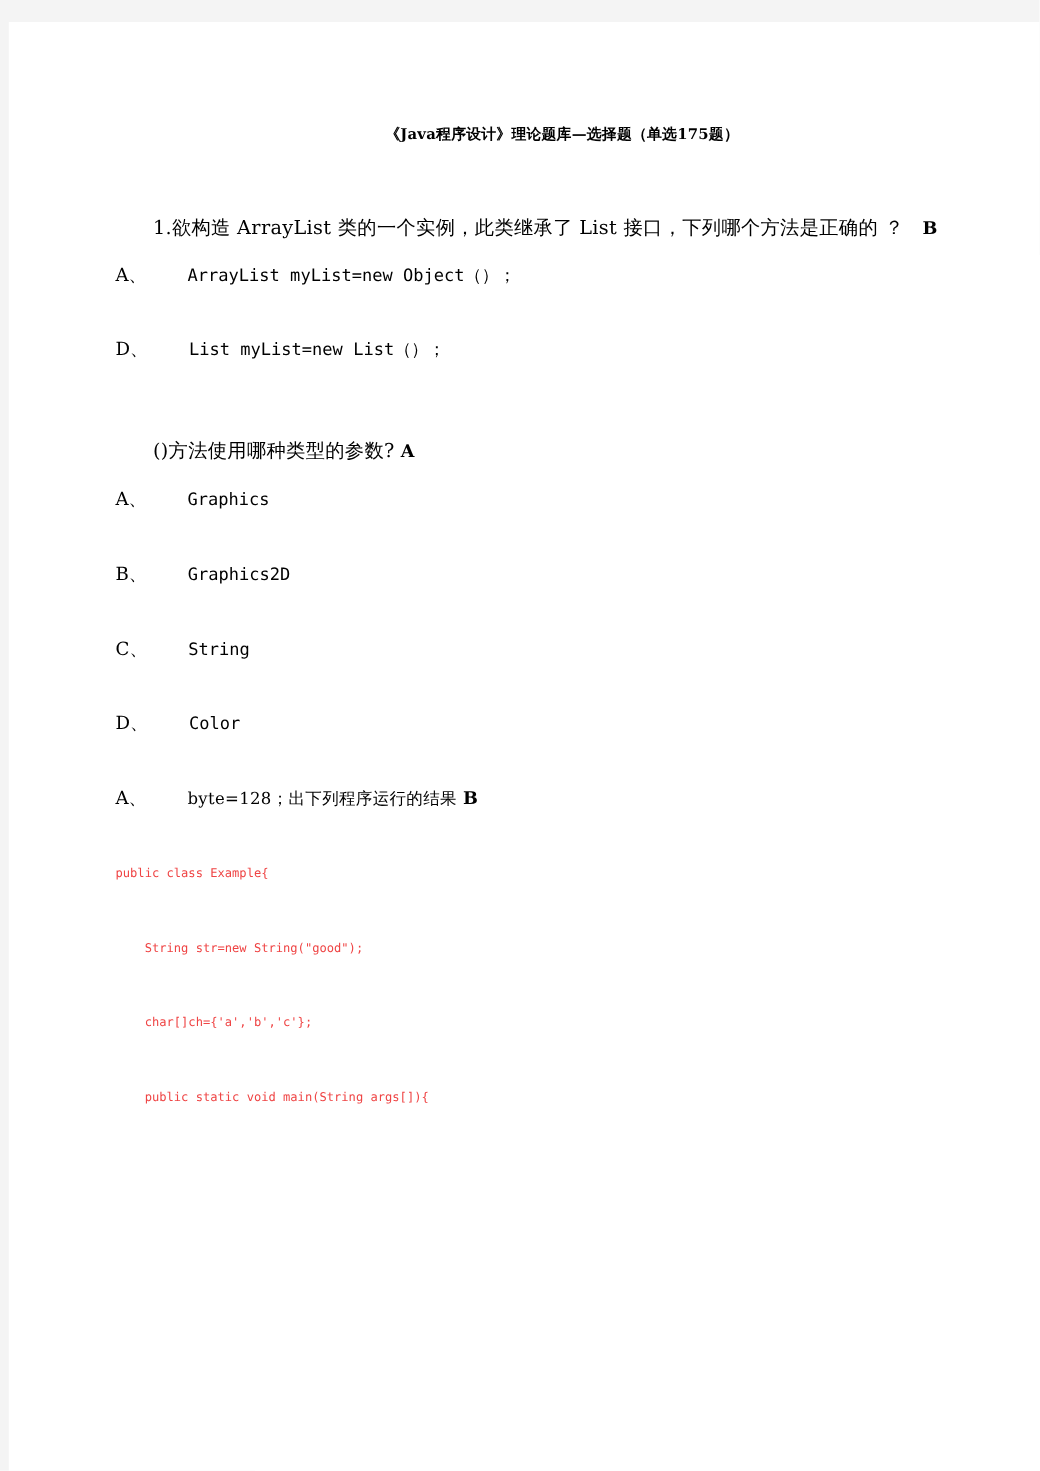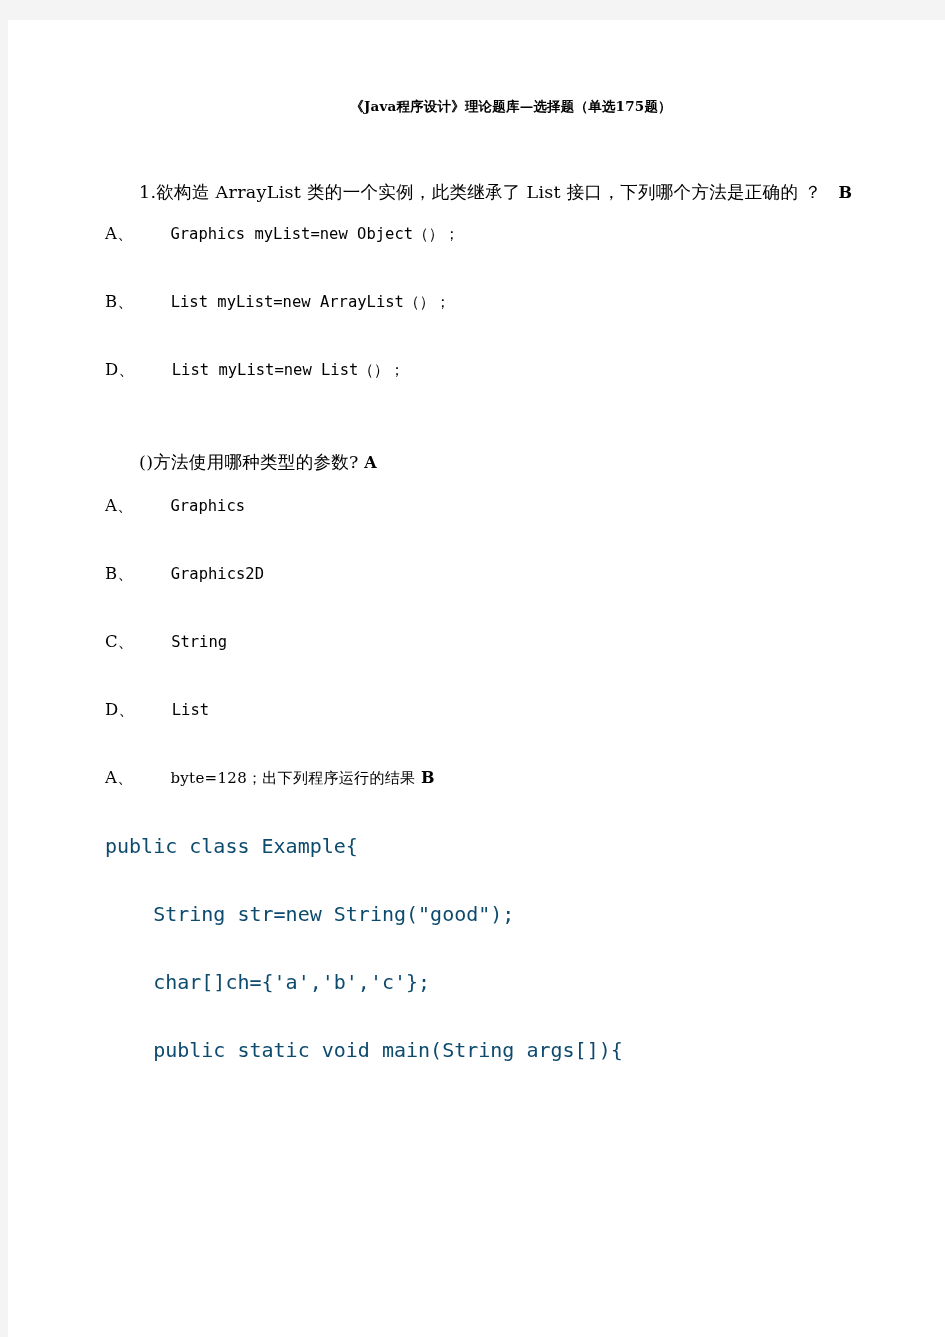--- a/index.html
+++ b/index.html
@@ -18,21 +18,21 @@
     left: 8px;
     top: 20px;
     width: 937px;
     height: 1317px;
     background: #ffffff;
     box-sizing: border-box;
   }
   #doc-body {
     position: absolute;
     left: 97px;
-    top: 76px;
+    top: 92px;
     width: 800px;
   }
 
   
   .doc-title {
     text-align: center;
     font-family: "DejaVu Serif", "Liberation Serif", serif;
     font-weight: bold;
     font-size: 13.5px;
     line-height: 20px;
@@ -79,45 +79,42 @@
     font-weight: bold;
     font-size: 16px;
     color: #000000;
   }
   .indent1 {
     display: inline-block;
     width: 37px;
   }
   .code-line {
     font-family: "DejaVu Sans Mono", "Liberation Mono", monospace;
-    font-size: 20px;
+    font-size: 11px;
     line-height: 24px;
     white-space: pre;
-    color: #0c4a6e;
+    color: #ef4444;
   }
 </style>
 </head>
 <body>
 
 <div id="page">
   <div id="doc-body">
 
     <div class="doc-title">《Java程序设计》理论题库—选择题（单选175题）</div>
 
     <div class="block-q" style="height:66px; padding-top:40px;">
       <div class="line">
         <span class="cn">1.</span><span class="cn">欲构造 ArrayList 类的一个实例，此类继承了 List 接口，下列哪个方法是正确的 ？</span><span class="answer">&nbsp;&nbsp;&nbsp;<span>B</span></span>
       </div>
     </div>
 
     <div class="block">
-      <div class="line"><span class="opt-label">A、</span><span class="indent1"></span><span class="opt">Graphics myList=new Object（）；</span></div>
-    </div>
-    <div class="block">
-      <div class="line"><span class="opt-label">B、</span><span class="indent1"></span><span class="opt">List myList=new ArrayList（）；</span></div>
+      <div class="line"><span class="opt-label">A、</span><span class="indent1"></span><span class="opt">ArrayList myList=new Object（）；</span></div>
     </div>
     <div class="block">
       <div class="line"><span class="opt-label">D、</span><span class="indent1"></span><span class="opt">List myList=new List（）；</span></div>
     </div>
 
     <div class="block">
       <div class="line">
         <span class="cn">()方法使用哪种类型的参数?</span><span class="answer">&nbsp;<span>A</span></span>
       </div>
     </div>
@@ -125,21 +122,21 @@
     <div class="block">
       <div class="line"><span class="opt-label">A、</span><span class="indent1"></span><span class="opt">Graphics</span></div>
     </div>
     <div class="block">
       <div class="line"><span class="opt-label">B、</span><span class="indent1"></span><span class="opt">Graphics2D</span></div>
     </div>
     <div class="block">
       <div class="line"><span class="opt-label">C、</span><span class="indent1"></span><span class="opt">String</span></div>
     </div>
     <div class="block">
-      <div class="line"><span class="opt-label">D、</span><span class="indent1"></span><span class="opt">List</span></div>
+      <div class="line"><span class="opt-label">D、</span><span class="indent1"></span><span class="opt">Color</span></div>
     </div>
 
 
     <div class="block">
       <div class="line"><span class="opt-label">A、</span><span class="indent1"></span><span class="cn" style="font-size:15px;">byte=128；出下列程序运行的结果</span><span class="answer">&nbsp;<span>B</span></span></div>
     </div>
 
     <div class="block">
       <div class="code-line">public class Example{</div>
     </div>

